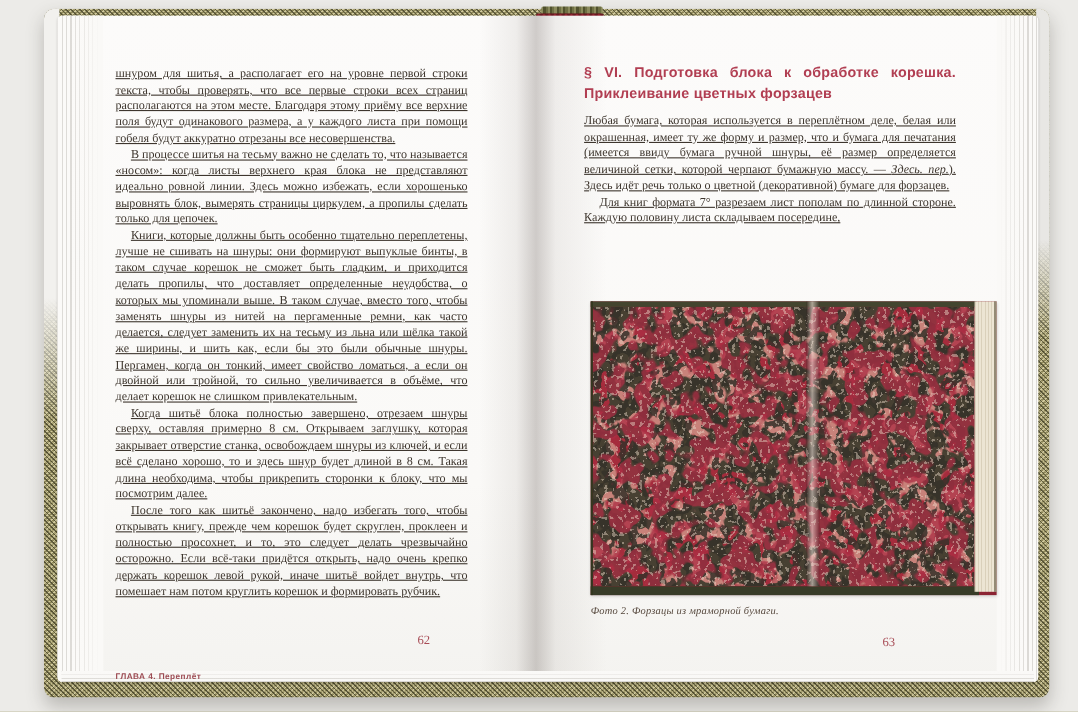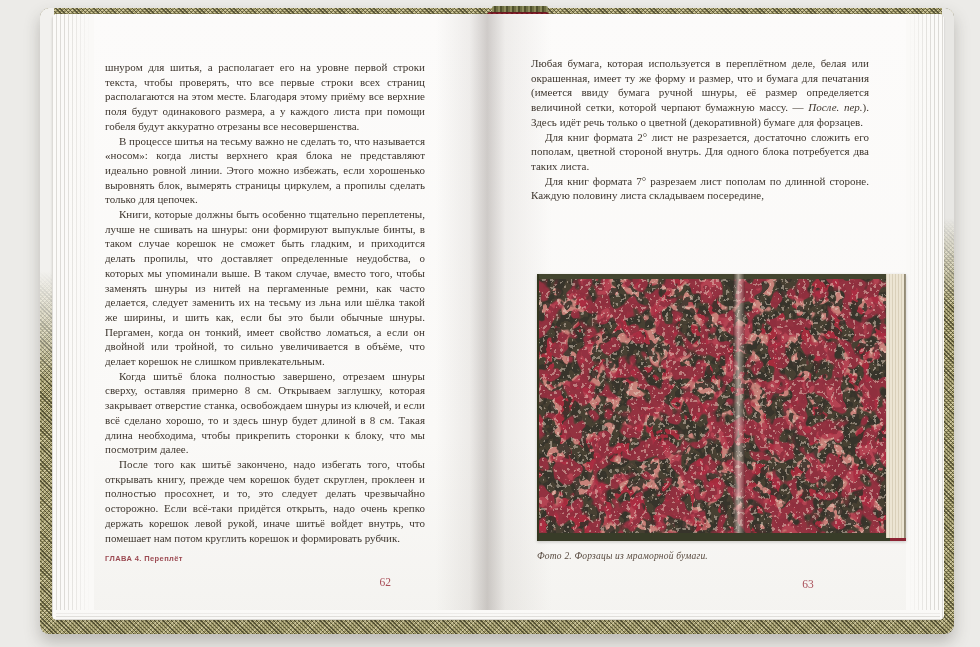--- a/index.html
+++ b/index.html
@@ -65,21 +65,21 @@
       repeating-linear-gradient(90deg,#dcdad6 0 1px,#fbfaf8 1px 4px);
   }
   .edge-bottom{
     position:absolute;left:4px;right:4px;bottom:0;height:10px;pointer-events:none;
     background:
       linear-gradient(0deg, rgba(250,249,247,0) 0%, rgba(250,249,247,0) 20%, #faf9f7 95%),
       repeating-linear-gradient(0deg,#d9d7d3 0 1px,#f9f8f6 1px 3px);
   }
   
   .tcol{position:absolute;color:#3e362e;font-size:11px;line-height:14.7px;text-align:justify;}
-  .tcol p{margin:0;}
+  .tcol p{margin:0;text-decoration:underline;}
   .tcol p.indent{text-indent:14px;}
   .text-left{left:105px;top:60px;width:320px;}
   .text-right{left:531px;top:56px;width:338px;}
   .heading{
     font-family:"Liberation Sans", sans-serif;
     color:#b13e52;font-size:13px;line-height:19px;font-weight:bold;letter-spacing:0.2px;
     margin-bottom:9px;
   }
   .heading .hl1{text-align:justify;text-align-last:justify;}
   .em-it{font-style:italic;}
@@ -100,21 +100,21 @@
   .photo-fold{
     position:absolute;left:53%;top:0;bottom:8px;width:12px;pointer-events:none;
     background:linear-gradient(90deg, rgba(40,20,20,0.30), rgba(255,240,230,0.55) 45%, rgba(40,20,20,0.22));
   }
   .caption{
     position:absolute;left:537px;top:551px;width:340px;
     font-style:italic;font-size:9.5px;color:#57493e;letter-spacing:0.2px;
   }
   
   .chapter{
-    position:absolute;left:105px;top:554px;
+    position:absolute;left:105px;top:610px;
     font-family:"Liberation Sans", sans-serif;
     font-size:7.5px;color:#9c4a52;letter-spacing:0.4px;font-weight:bold;text-align:center;
   }
   .pagenum{position:absolute;font-size:11.5px;color:#a84c56;font-family:"Liberation Serif",serif;}
   .pn-left{left:355px;top:576px;width:36px;text-align:right;}
   .pn-right{left:790px;top:578px;width:36px;text-align:center;}
 </style>
 </head>
 <body>
 
@@ -125,31 +125,34 @@
   <div class="spine-red"></div>
 
   <div class="spread">
     <div class="edge-left"></div>
     <div class="edge-right"></div>
     <div class="edge-bottom"></div>
   </div>
 
   <div class="tcol text-left">
     <p>шнуром для шитья, а располагает его на уровне первой строки текста, чтобы проверять, что все первые строки всех страниц располагаются на этом месте. Благодаря этому приёму все верхние поля будут одинакового размера, а у каждого листа при помощи гобеля будут аккуратно отрезаны все несовершенства.</p>
-    <p class="indent">В процессе шитья на тесьму важно не сделать то, что называется «носом»: когда листы верхнего края блока не представляют идеально ровной линии. Этого можно избежать, если хорошенько выровнять блок, вымерять страницы циркулем, а пропилы сделать только для цепочек.</p>
+    <p class="indent">В процессе шитья на тесьму важно не сделать то, что называется «носом»: когда листы верхнего края блока не представляют идеально ровной линии. Здесь можно избежать, если хорошенько выровнять блок, вымерять страницы циркулем, а пропилы сделать только для цепочек.</p>
     <p class="indent">Книги, которые должны быть особенно тщательно переплетены, лучше не сшивать на шнуры: они формируют выпуклые бинты, в таком случае корешок не сможет быть гладким, и приходится делать пропилы, что доставляет определенные неудобства, о которых мы упоминали выше. В таком случае, вместо того, чтобы заменять шнуры из нитей на пергаменные ремни, как часто делается, следует заменить их на тесьму из льна или шёлка такой же ширины, и шить как, если бы это были обычные шнуры. Пергамен, когда он тонкий, имеет свойство ломаться, а если он двойной или тройной, то сильно увеличивается в объёме, что делает корешок не слишком привлекательным.</p>
     <p class="indent">Когда шитьё блока полностью завершено, отрезаем шнуры сверху, оставляя примерно 8 см. Открываем заглушку, которая закрывает отверстие станка, освобождаем шнуры из ключей, и если всё сделано хорошо, то и здесь шнур будет длиной в 8 см. Такая длина необходима, чтобы прикрепить сторонки к блоку, что мы посмотрим далее.</p>
     <p class="indent">После того как шитьё закончено, надо избегать того, чтобы открывать книгу, прежде чем корешок будет скруглен, проклеен и полностью просохнет, и то, это следует делать чрезвычайно осторожно. Если всё-таки придётся открыть, надо очень крепко держать корешок левой рукой, иначе шитьё войдет внутрь, что помешает нам потом круглить корешок и формировать рубчик.</p>
   </div>
   <div class="chapter">ГЛАВА 4. Переплёт</div>
   <div class="pagenum pn-left">62</div>
 
   <div class="tcol text-right">
-    <p><span>Любая бумага, которая используется в переплётном деле, белая или окрашенная, имеет ту же форму и размер, что и бумага для печатания (имеется ввиду бумага ручной шнуры, её размер определяется величиной сетки, которой черпают бумажную массу. — </span><span class="em-it">После. пер.</span><span>). Здесь идёт речь только о цветной (декоративной) бумаге для форзацев.</span></p>
-    <p class="indent">Для книг формата 2° лист не разрезается, достаточно сложить его пополам, цветной стороной внутрь. Для одного блока потребуется два таких листа.</p>
+    <div class="heading">
+      <div class="hl1">§ VI. Подготовка блока к обработке корешка.</div>
+      <div class="hl2">Приклеивание цветных форзацев</div>
+    </div>
+    <p><span>Любая бумага, которая используется в переплётном деле, белая или окрашенная, имеет ту же форму и размер, что и бумага для печатания (имеется ввиду бумага ручной шнуры, её размер определяется величиной сетки, которой черпают бумажную массу. — </span><span class="em-it">Здесь. пер.</span><span>). Здесь идёт речь только о цветной (декоративной) бумаге для форзацев.</span></p>
     <p class="indent">Для книг формата 7° разрезаем лист пополам по длинной стороне. Каждую половину листа складываем посередине,</p>
   </div>
 
   <div class="photo">
     <div class="photo-marble">
       <svg viewBox="0 0 352 252" preserveAspectRatio="none" xmlns="http://www.w3.org/2000/svg" aria-hidden="true">
         <defs>
           <filter id="mLight" x="-5%" y="-5%" width="110%" height="110%">
             <feTurbulence type="fractalNoise" baseFrequency="0.052 0.048" numOctaves="2" seed="5" result="t"></feTurbulence>
             <feColorMatrix in="t" type="matrix" values="0 0 0 0 0  0 0 0 0 0  0 0 0 0 0  0 0 0 14 -6" result="m"></feColorMatrix>

